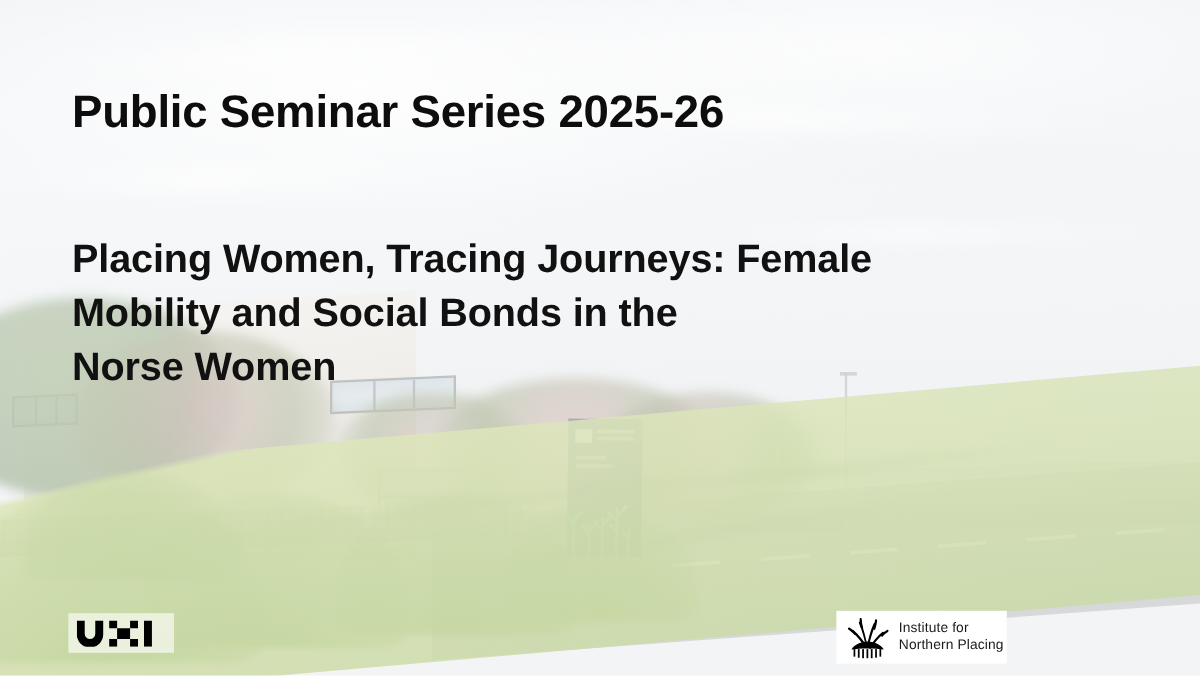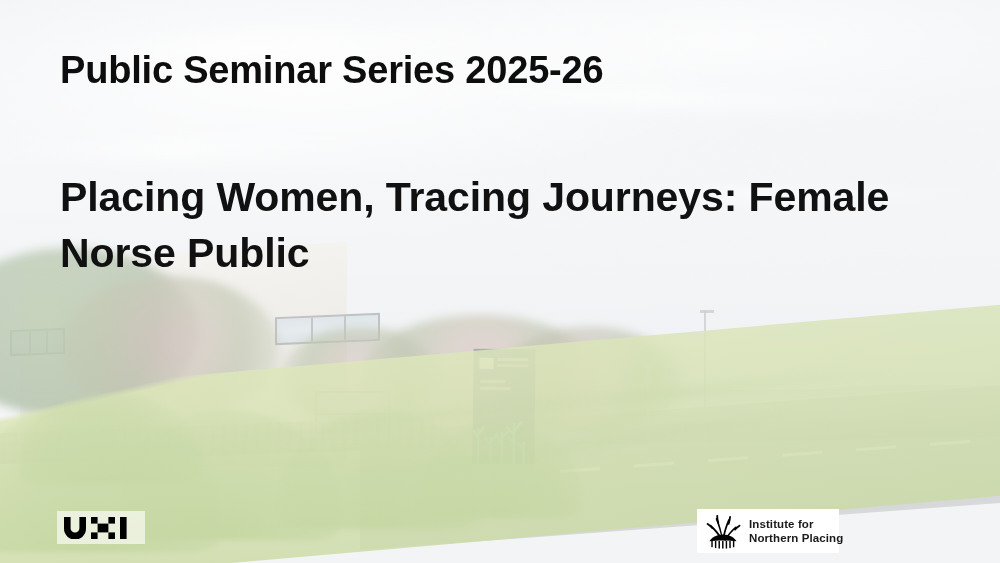--- a/index.html
+++ b/index.html
@@ -305,38 +305,39 @@
     inset: 0;
     background:
       linear-gradient(180deg, rgba(255,255,255,0.52) 0%, rgba(255,255,255,0.56) 40%, rgba(255,255,255,0.50) 72%, rgba(255,255,255,0.44) 100%);
     pointer-events: none;
   }
 
   
   .content {
     position: absolute;
     inset: 0;
+    margin-top: 24px;
   }
   .kicker {
     position: absolute;
     left: 60px;
     top: 50px;
     font-size: 38px;
     font-weight: bold;
     color: #0d0d0d;
     letter-spacing: -0.2px;
     line-height: 1.1;
     white-space: nowrap;
   }
   .title {
     position: absolute;
     left: 60px;
     top: 170px;
     width: 800px;
-    font-size: 41px;
+    font-size: 33px;
     font-weight: bold;
     color: #111111;
     line-height: 1.36;
     letter-spacing: -0.1px;
   }
   .title .tl { display: block; white-space: nowrap; }
   .speaker {
     position: absolute;
     left: 60px;
     top: 393px;
@@ -371,21 +372,21 @@
     align-items: center;
     gap: 6px;
     padding: 0 6px;
     box-sizing: border-box;
   }
   .ins-mark { flex: 0 0 auto; width: 40px; height: 36px; }
   .ins-text {
     font-size: 11.5px;
     line-height: 1.22;
     color: #1a1a1a;
-    font-weight: bold;
+    font-weight: normal;
     letter-spacing: 0.1px;
     white-space: nowrap;
   }
 </style>
 </head>
 <body>
 
 <div id="slide">
 
   <div class="photo">
@@ -456,21 +457,22 @@
 
     <div class="scrim"></div>
   </div>
 
   <div class="content">
 
     <div class="kicker">Public Seminar Series 2025-26</div>
 
     <div class="title">
       <span class="tl">Placing Women, Tracing Journeys: Female</span>
-      <span class="tl">Norse Public</span>
+      <span class="tl">Mobility and Social Bonds in the</span>
+      <span class="tl">Norse Women</span>
     </div>
 
 
     <div class="uhi-logo">
       <svg width="74" height="22" viewBox="0 0 74 22">
         <g fill="#000000">
 
           <path d="M0 0 h6.6 v11.2 a4.4 4.4 0 0 0 8.8 0 V0 H22 v11.6 a11 11 0 0 1 -22 0 Z"></path>
 
           <path d="M27 0 h6.6 v6.6 H27 Z"></path>

